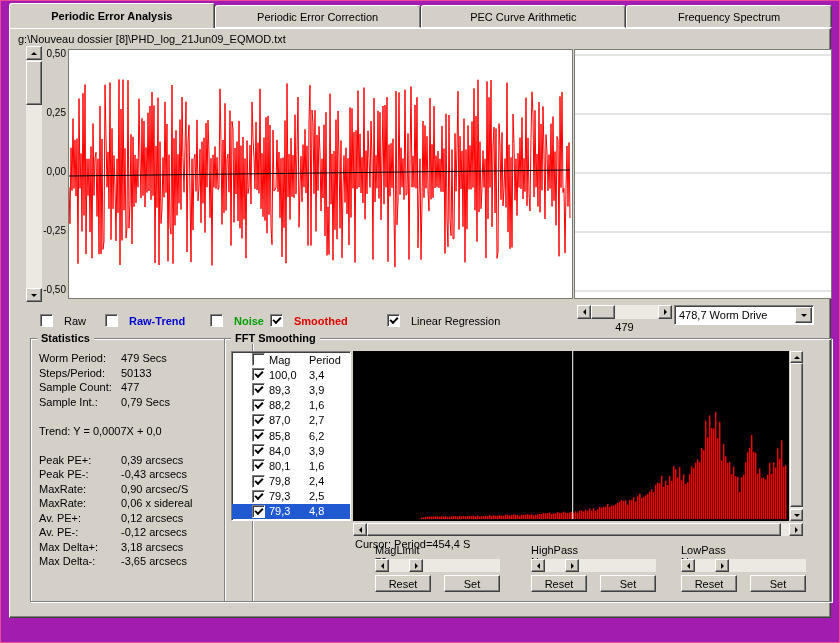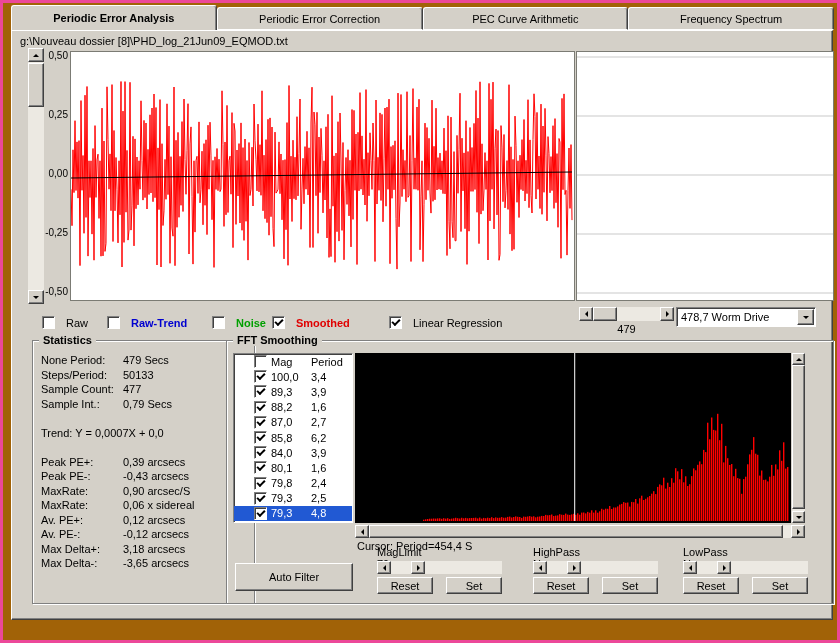--- a/index.html
+++ b/index.html
@@ -1,18 +1,18 @@
 <!DOCTYPE html>
 <html><head>
 <meta charset="utf-8">
 <style>
   *{box-sizing:border-box;margin:0;padding:0;}
   html,body{width:840px;height:643px;}
   body{background:#d4d0c8;font-family:"Liberation Sans",sans-serif;font-size:11px;color:#000;position:relative;overflow:hidden;}
-  .win{position:absolute;inset:0;background:#a16207;border:3px solid #ec4899;}
+  .win{position:absolute;inset:0;background:#a21caf;border:1px solid #ec4899;}
 
   
   .tabstrip{position:absolute;left:8px;top:4px;width:823px;height:23px;display:flex;z-index:3;}
   .tab{flex:1;display:flex;align-items:center;justify-content:center;background:#d4d0c8;
        border-top:1px solid #fff;border-left:1px solid #fff;border-right:1px solid #404040;
        border-bottom:1px solid #fff;border-top-left-radius:3px;border-top-right-radius:3px;
        box-shadow:inset -1px 0 0 #808080;cursor:default;white-space:nowrap;}
   .tab.active{font-weight:bold;border-bottom:none;margin-top:-2px;}
 
   
@@ -187,21 +187,21 @@
     </div>
     <div class="opt" style="left:377px">
       <span class="cb checked"></span>
       <span class="opt-label" style="color: rgb(0, 0, 0);">Linear Regression</span>
     </div>
 
     <div class="groupbox stats-box">
       <span class="gb-title">Statistics</span>
       <div class="stat-rows">
         <div class="stat-row">
-            <span class="stat-label">None Period:</span>
+            <span class="stat-label">Worm Period:</span>
             <span class="stat-value">479 Secs</span>
           </div>
         <div class="stat-row">
             <span class="stat-label">Steps/Period:</span>
             <span class="stat-value">50133</span>
           </div>
         <div class="stat-row">
             <span class="stat-label">Sample Count:</span>
             <span class="stat-value">477</span>
           </div>
@@ -522,21 +522,20 @@
           </div>
         <div class="sb-track">
             <div class="sb-thumb" style="left:0;width:414px;"></div>
           </div>
         <div class="sb-btn">
             <i class="arrow right"></i>
           </div>
       </div>
       <div class="cursor-label">Cursor: Period=454,4 S</div>
 
-      <button class="btn auto-filter">Auto Filter</button>
 
       <div class="filter-group fg-mag">
         <div class="fg-head">
             <span>MagLimit</span>
             <span>79</span>
           </div>
         <div class="fg-scroll">
           <div class="sb-btn">
               <i class="arrow left"></i>
             </div>

